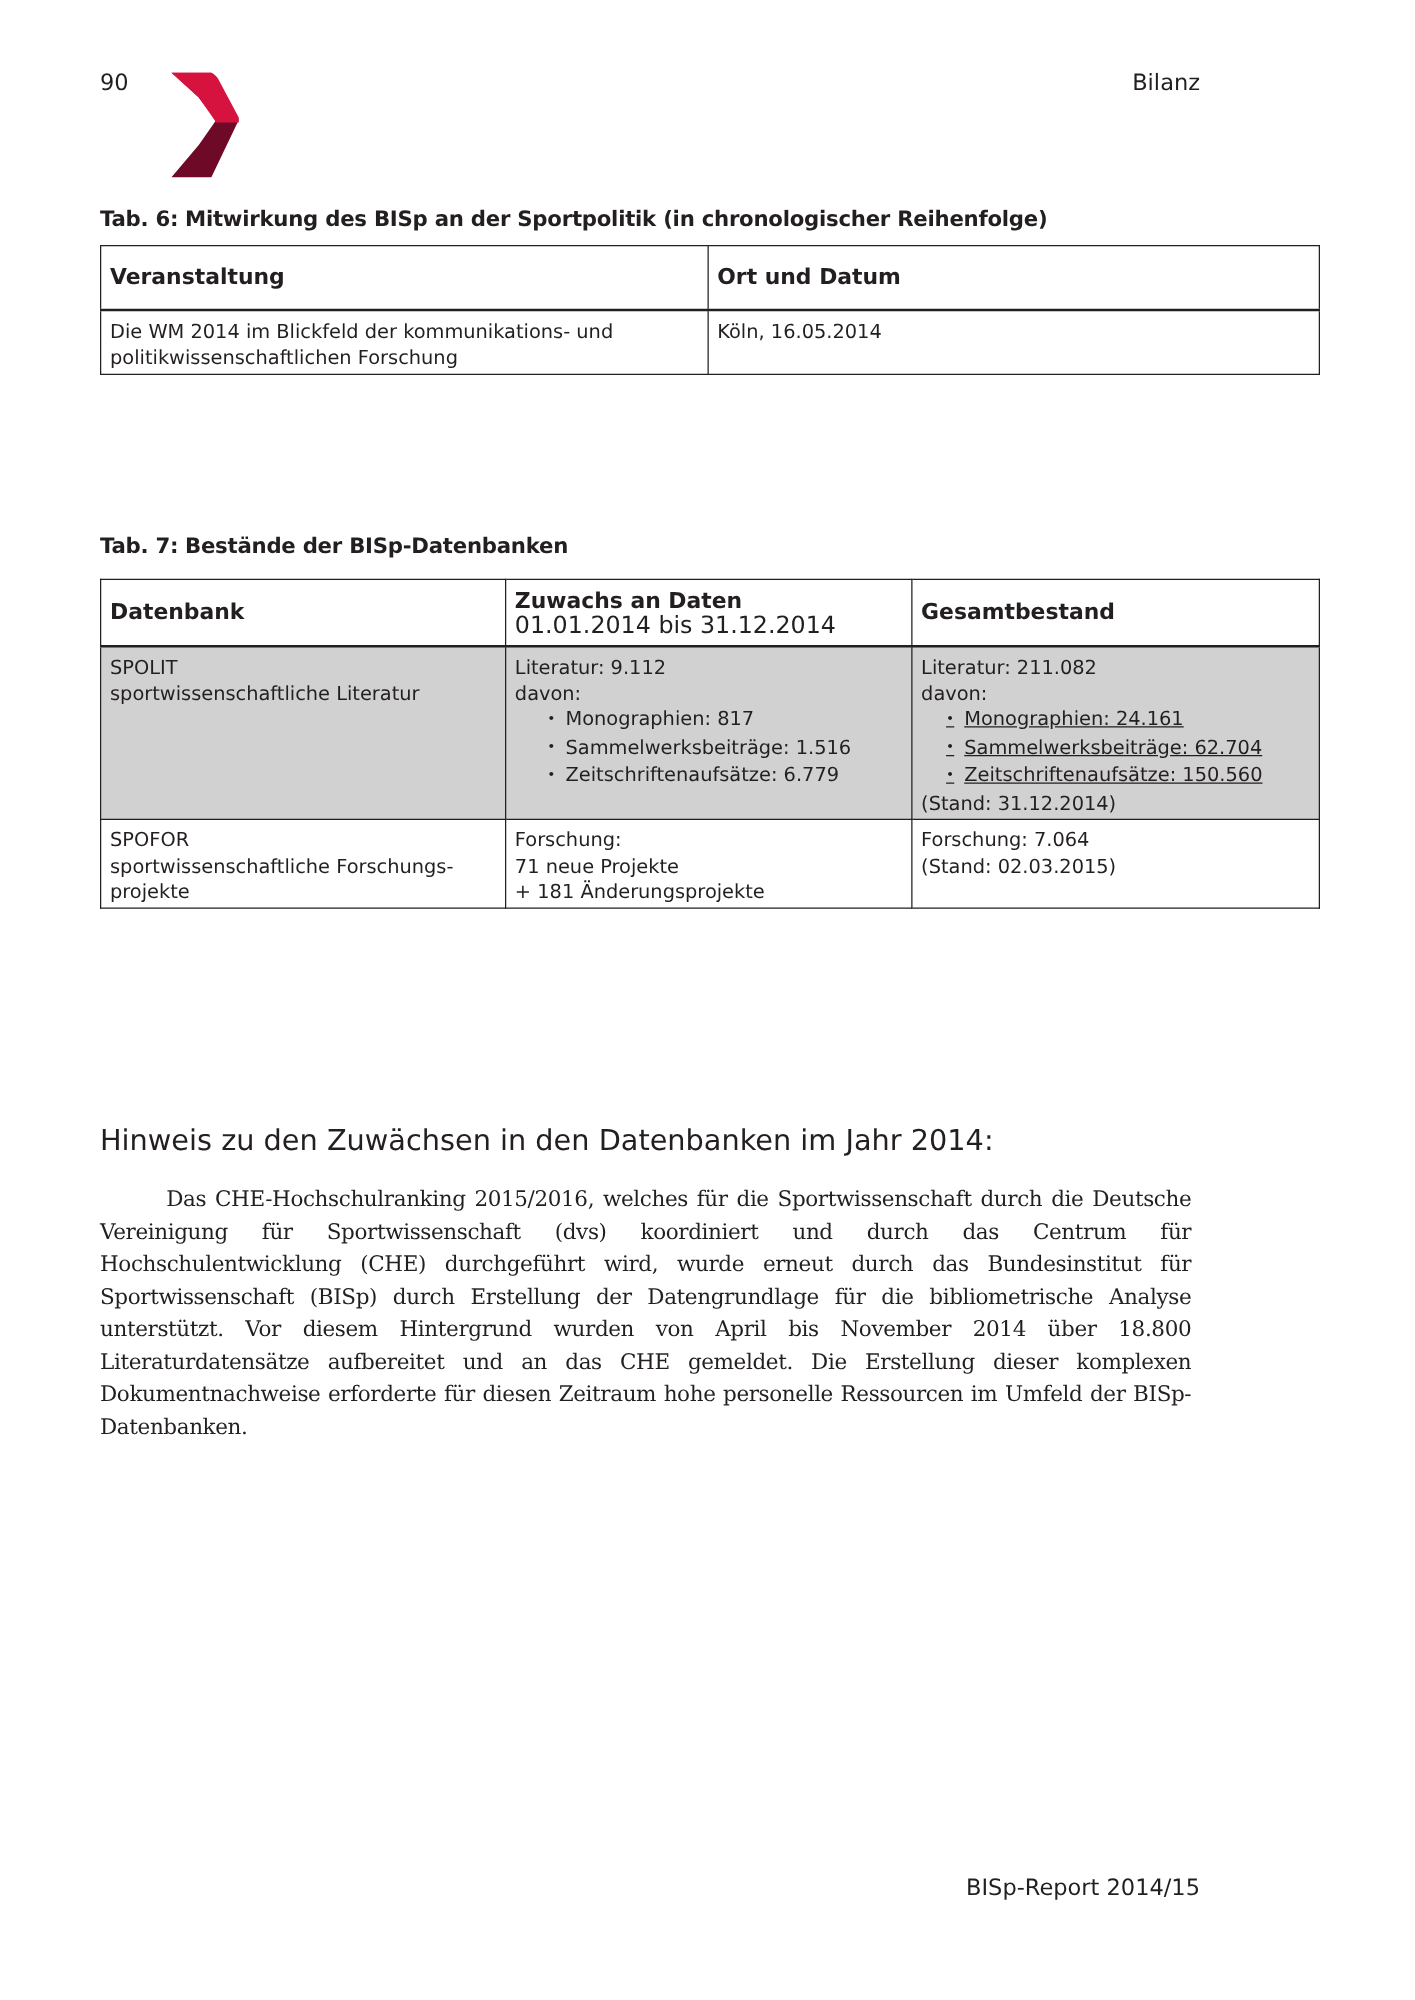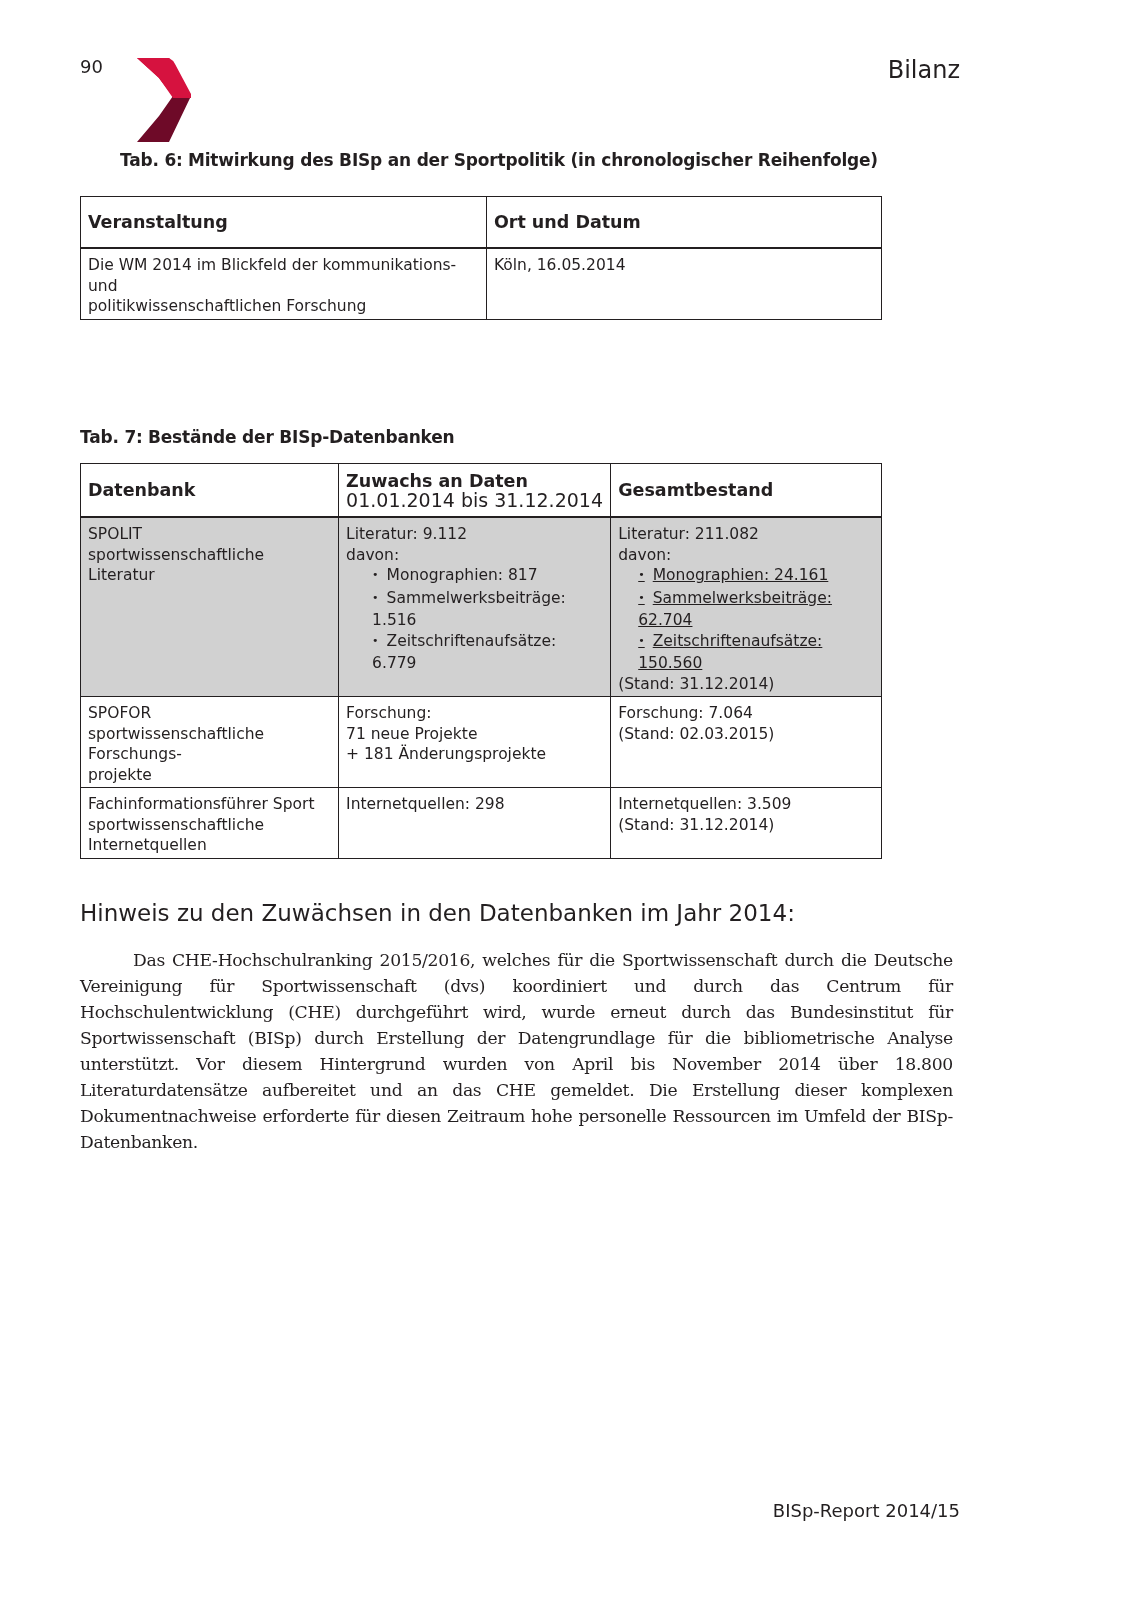--- a/index.html
+++ b/index.html
@@ -1,22 +1,22 @@
 <!DOCTYPE html>
 <html><head>
   <meta charset="utf-8">
   <style>
     html, body { margin:0; padding:0; background:#ffffff; }
     body { width:1132px; height:1600px; position:relative; color:#231f20; font-family:"DejaVu Sans", sans-serif; }
     .page-num { position:absolute; left:80px; top:56px; font-size:18px; }
-    .section { position:absolute; right:172px; top:56px; font-size:24px; }
+    .section { position:absolute; right:172px; top:56px; font-size:18px; }
     .logo { position:absolute; left:137px; top:58px; width:56px; height:84px; }
     .caption { position:absolute; left:80px; font-size:17px; font-weight:bold; letter-spacing:-0.2px; }
     .caption .num { display:inline-block; width:68px; }
-    table { border-collapse:collapse; position:absolute; left:80px; width:802px; font-size:15.5px; line-height:20.5px; }
+    table { border-collapse:collapse; position:absolute; left:80px; width:976px; font-size:15.5px; line-height:20.5px; }
     td, th { border:1px solid #231f20; vertical-align:top; text-align:left; padding:6px 7px 2px 7px; }
     th { font-weight:bold; font-size:17.5px; vertical-align:middle; padding:8px 7px; }
     thead tr { border-bottom:2px solid #231f20; }
     tr.shade td { background:#d1d1d1; }
     #tab6 { top:196px; }
     #tab6 th { height:34px; }
     #tab6 td { height:42px; }
     #tab7 { top:463px; }
     #tab7 th { height:36px; }
     .sub { display:block; font-weight:normal; font-size:19px; line-height:18px; }
@@ -31,21 +31,21 @@
 
 <div class="page-num">90</div>
 <svg class="logo" viewBox="0 0 56 84">
   <path d="M0 0 H32 L54 38 H36 L22 20 Z" fill="#d6123f"></path>
   <path d="M22 20 L36 38 H54 Z" fill="#d6123f"></path>
   <path d="M36 38 H54 L32 84 H0 L22 58 Z" fill="#6e0a28"></path>
   <path d="M0 0 H32 Q36 2 38 6 L54 36 L54 40 H36 L22 20 Z" fill="#d6123f"></path>
 </svg>
 <div class="section">Bilanz</div>
 
-<div class="caption" style="top:150px;margin-left:40px;">
+<div class="caption" style="top:166px;">
   <span class="num">Tab. 6:</span><span>Mitwirkung des BISp an der Sportpolitik (in chronologischer Reihenfolge)</span>
 </div>
 <table id="tab6">
   <colgroup>
       <col style="width:435px">
       <col style="width:438px">
     </colgroup>
   <thead>
     <tr>
       <th>Veranstaltung</th>
@@ -119,33 +119,19 @@
       <td>
         <div>Forschung:</div>
         <div>71 neue Projekte</div>
         <div>+ 181 Änderungsprojekte</div>
       </td>
       <td>
         <div>Forschung: 7.064</div>
         <div>(Stand: 02.03.2015)</div>
       </td>
     </tr>
-    <tr>
-      <td>
-        <div>Fachinformationsführer Sport</div>
-        <div>sportwissenschaftliche</div>
-        <div>Internetquellen</div>
-      </td>
-      <td>
-          <div>Internetquellen: 298</div>
-        </td>
-      <td>
-        <div>Internetquellen: 3.509</div>
-        <div>(Stand: 31.12.2014)</div>
-      </td>
-    </tr>
   </tbody>
 </table>
 
 <div class="heading">Hinweis zu den Zuwächsen in den Datenbanken im Jahr 2014:</div>
 <p class="body-text" style="margin:0;">Das CHE-Hochschulranking 2015/2016, welches für die Sportwissenschaft durch die Deutsche Vereinigung für Sportwissenschaft (dvs) koordiniert und durch das Centrum für Hochschulentwicklung (CHE) durchgeführt wird, wurde erneut durch das Bundesinstitut für Sportwissenschaft (BISp) durch Erstellung der Datengrundlage für die bibliometrische Analyse unterstützt. Vor diesem Hintergrund wurden von April bis November 2014 über 18.800 Literaturdatensätze aufbereitet und an das CHE gemeldet. Die Erstellung dieser komplexen Dokumentnachweise erforderte für diesen Zeitraum hohe personelle Ressourcen im Umfeld der BISp-Datenbanken.</p>
 
 <div class="footer">BISp-Report 2014/15</div>
 
 </body></html>

